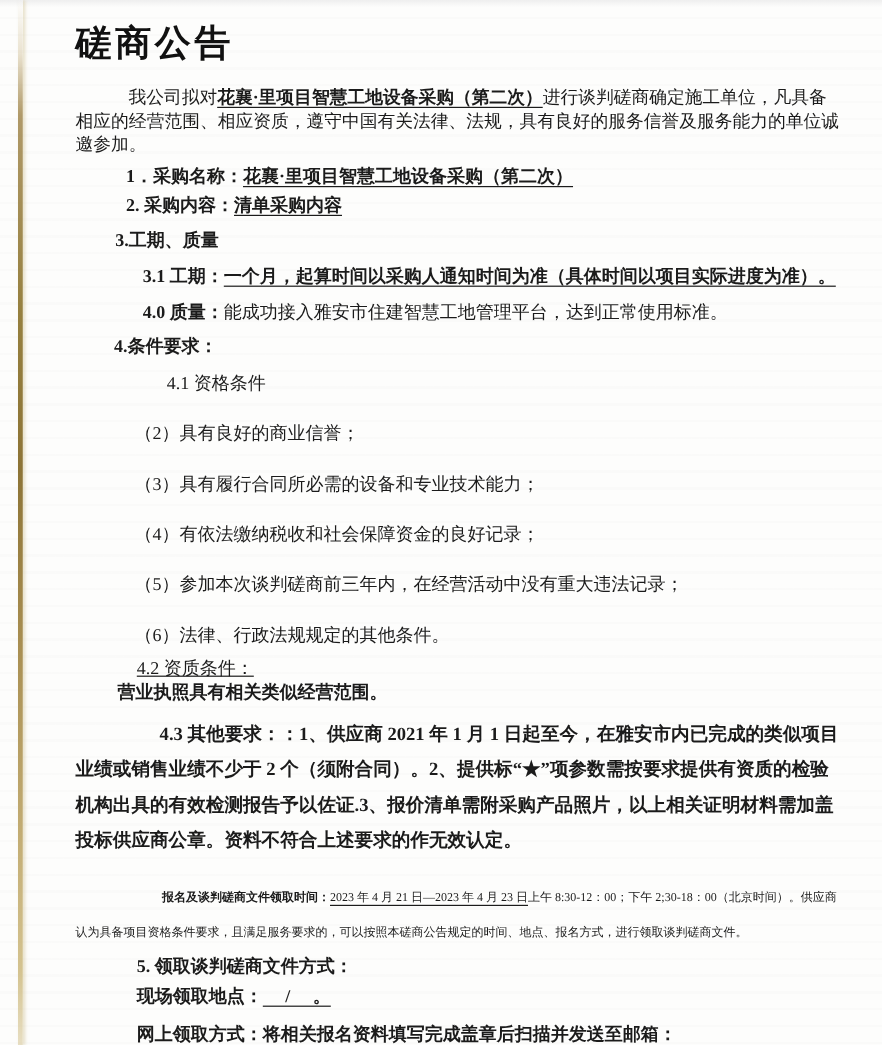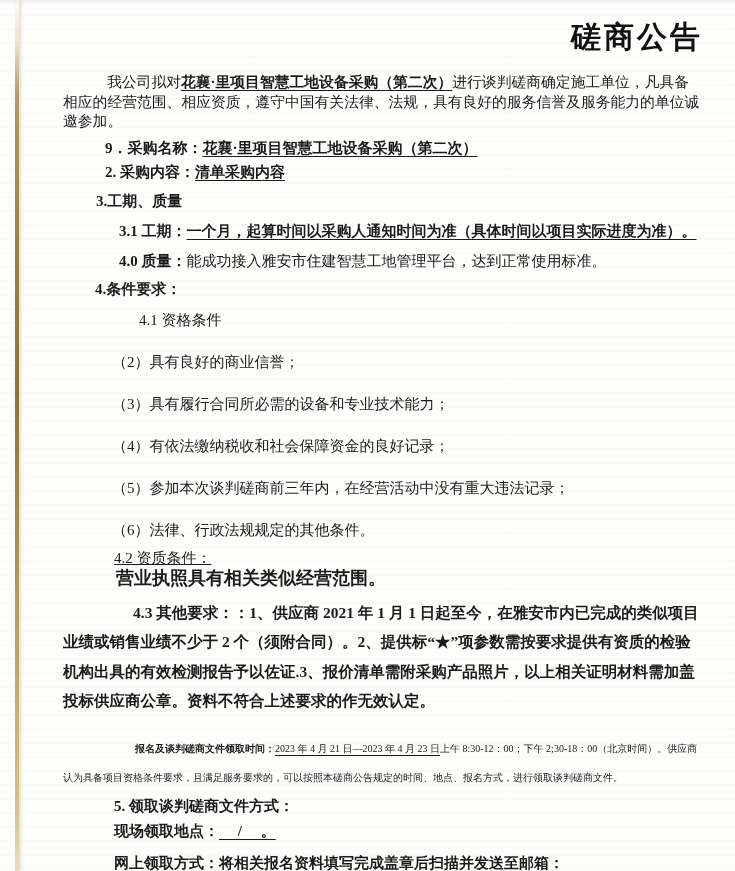--- a/index.html
+++ b/index.html
@@ -24,60 +24,60 @@
       #8d7436 45%,
       #a98f52 62%,
       #c3ad74 80%,
       rgba(205,185,125,0.85) 93%,
       rgba(205,185,125,0.45) 100%);
     box-shadow:2px 0 3px rgba(210,195,150,0.5);
   }
   .content{position:absolute;left:63px;top:0;width:640px;}
   .doc-title{
     margin-top:16px;
-    text-align:right;
+    text-align:left;
     font-size:30px;
     line-height:42px;
     font-weight:bold;
     letter-spacing:3px;
     color:#111;
   }
   .p-intro{margin-top:15px;font-size:14.8px;line-height:19.5px;text-indent:44px;}
   .b{font-weight:bold;}
   .u{text-decoration:underline;text-underline-offset:3px;}
   .item{margin-left:42px;font-size:15px;font-weight:bold;line-height:24px;}
   .item-first{margin-top:4px;}
   .sec3{margin-left:33px;margin-top:6px;font-size:15px;font-weight:bold;line-height:22px;}
   .sub{margin-left:56px;margin-top:8px;font-size:15px;line-height:22px;}
   .sec4{margin-left:32px;margin-top:6px;font-size:15px;font-weight:bold;line-height:22px;}
   .sec41{margin-left:76px;margin-top:10px;font-size:15px;line-height:20px;}
   .qual{margin-left:49px;margin-top:22px;font-size:15px;line-height:20px;}
   .qual-first{margin-top:6px;}
   .sec42{margin-left:51px;margin-top:8px;font-size:15px;line-height:20px;text-decoration:underline;}
-  .sec42-val{margin-left:53px;font-size:18px;line-height:20px;font-weight:bold;}
+  .sec42-val{margin-left:35px;font-size:15px;line-height:20px;font-weight:bold;}
   .p-other{margin-top:10px;font-size:15.5px;line-height:29.5px;text-indent:70px;font-weight:bold;}
   .p-reg{margin-top:18px;font-size:10px;line-height:29px;text-indent:72px;}
   .sec5{margin-left:51px;margin-top:3px;font-size:15px;font-weight:bold;line-height:22px;}
   .onsite{margin-left:51px;margin-top:3px;font-size:15px;font-weight:bold;line-height:22px;}
   .online{margin-left:51px;margin-top:10px;font-size:15px;font-weight:bold;line-height:22px;}
 </style>
 </head>
 <body>
 
 <div class="page">
   <div class="scan-top"></div>
   <div class="edge-line"></div>
 
   <div class="content">
 
     <div class="doc-title">磋商公告</div>
 
     <div class="p-intro"><span>我公司拟对</span><span class="b u">花襄·里项目智慧工地设备采购（第二次）</span><span>进行谈判磋商确定施工单位，凡具备相应的经营范围、相应资质，遵守中国有关法律、法规，具有良好的服务信誉及服务能力的单位诚邀参加。</span></div>
 
-    <div class="item item-first"><span>9．采购名称：</span><span class="u">花襄·里项目智慧工地设备采购（第二次）</span></div>
+    <div class="item item-first"><span>1．采购名称：</span><span class="u">花襄·里项目智慧工地设备采购（第二次）</span></div>
 
     <div class="item"><span>2.  采购内容：</span><span class="u">清单采购内容</span></div>
 
     <div class="sec3">3.工期、质量</div>
 
     <div class="sub"><span class="b">3.1 工期：</span><span class="b u">一个月，起算时间以采购人通知时间为准（具体时间以项目实际进度为准）。</span></div>
 
     <div class="sub"><span class="b">4.0 质量：</span><span>能成功接入雅安市住建智慧工地管理平台，达到正常使用标准。</span></div>
 
     <div class="sec4">4.条件要求：</div>

